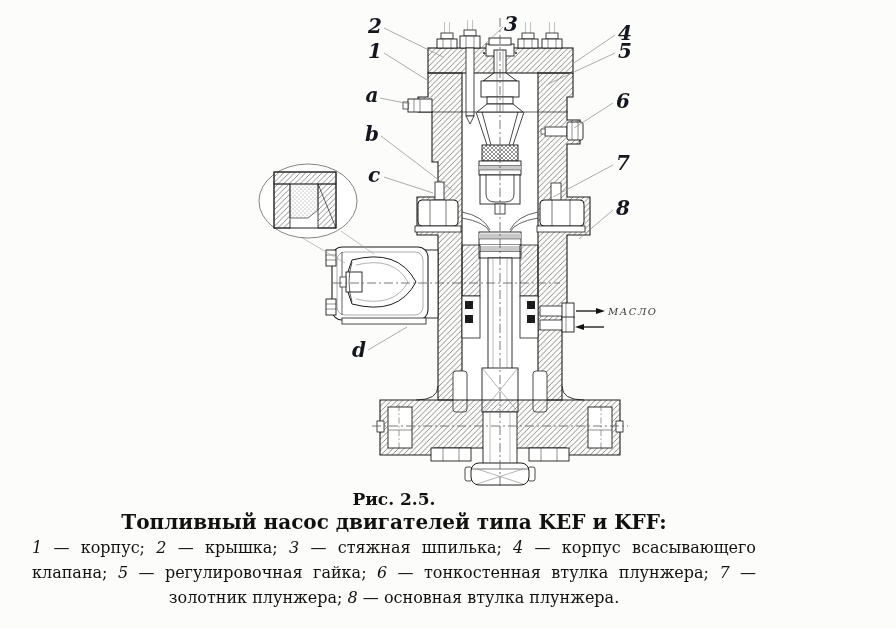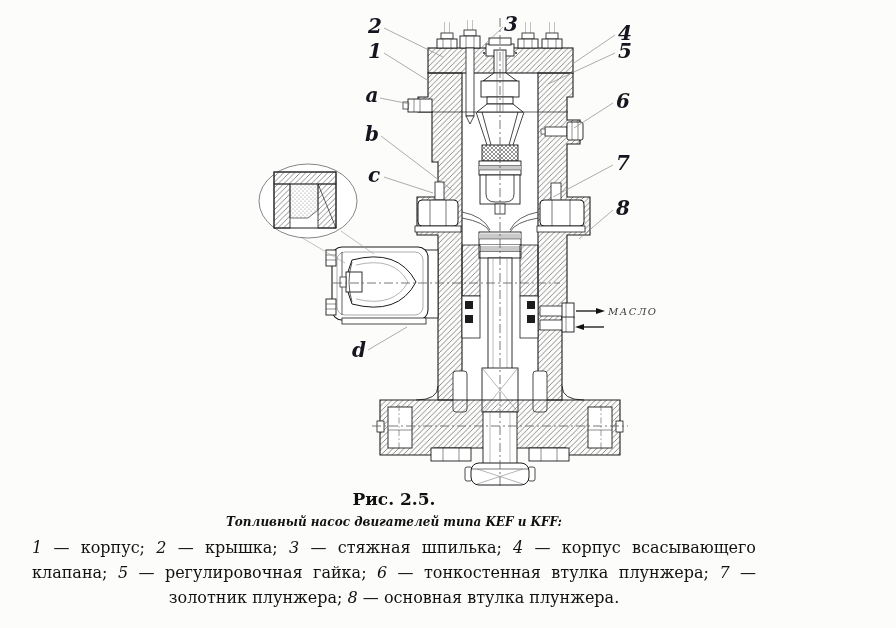--- a/index.html
+++ b/index.html
@@ -4,21 +4,21 @@
 <style>
   html,body{margin:0;padding:0;}
   body{
     width:896px;height:628px;background:#fcfcfb;
     font-family:"DejaVu Serif", "Liberation Serif", serif;color:#111;
   }
   .page{position:relative;width:896px;height:628px;overflow:hidden;background:#fcfcfb;}
   .drawing{position:absolute;left:0;top:0;}
   .caption{position:absolute;left:0;top:489px;width:788px;text-align:center;}
   .fig-num{font-weight:bold;font-size:17px;line-height:21px;}
-  .fig-title{font-style:italic;font-weight:bold;font-size:12px;line-height:24px;}
+  .fig-title{font-weight:bold;font-size:20px;line-height:24px;}
   .legend{
     margin:1px 32px 0;font-size:16px;line-height:25px;
     text-align:justify;text-align-last:center;
   }
   .legend i{font-style:italic;}
   svg text{font-family:"DejaVu Serif","Liberation Serif",serif;}
   .callout{font-size:20px;font-style:italic;font-weight:bold;fill:#15151f;}
   .oil{font-size:10px;font-style:italic;fill:#3c3c3c;letter-spacing:1.5px;}
 </style>
 </head>

